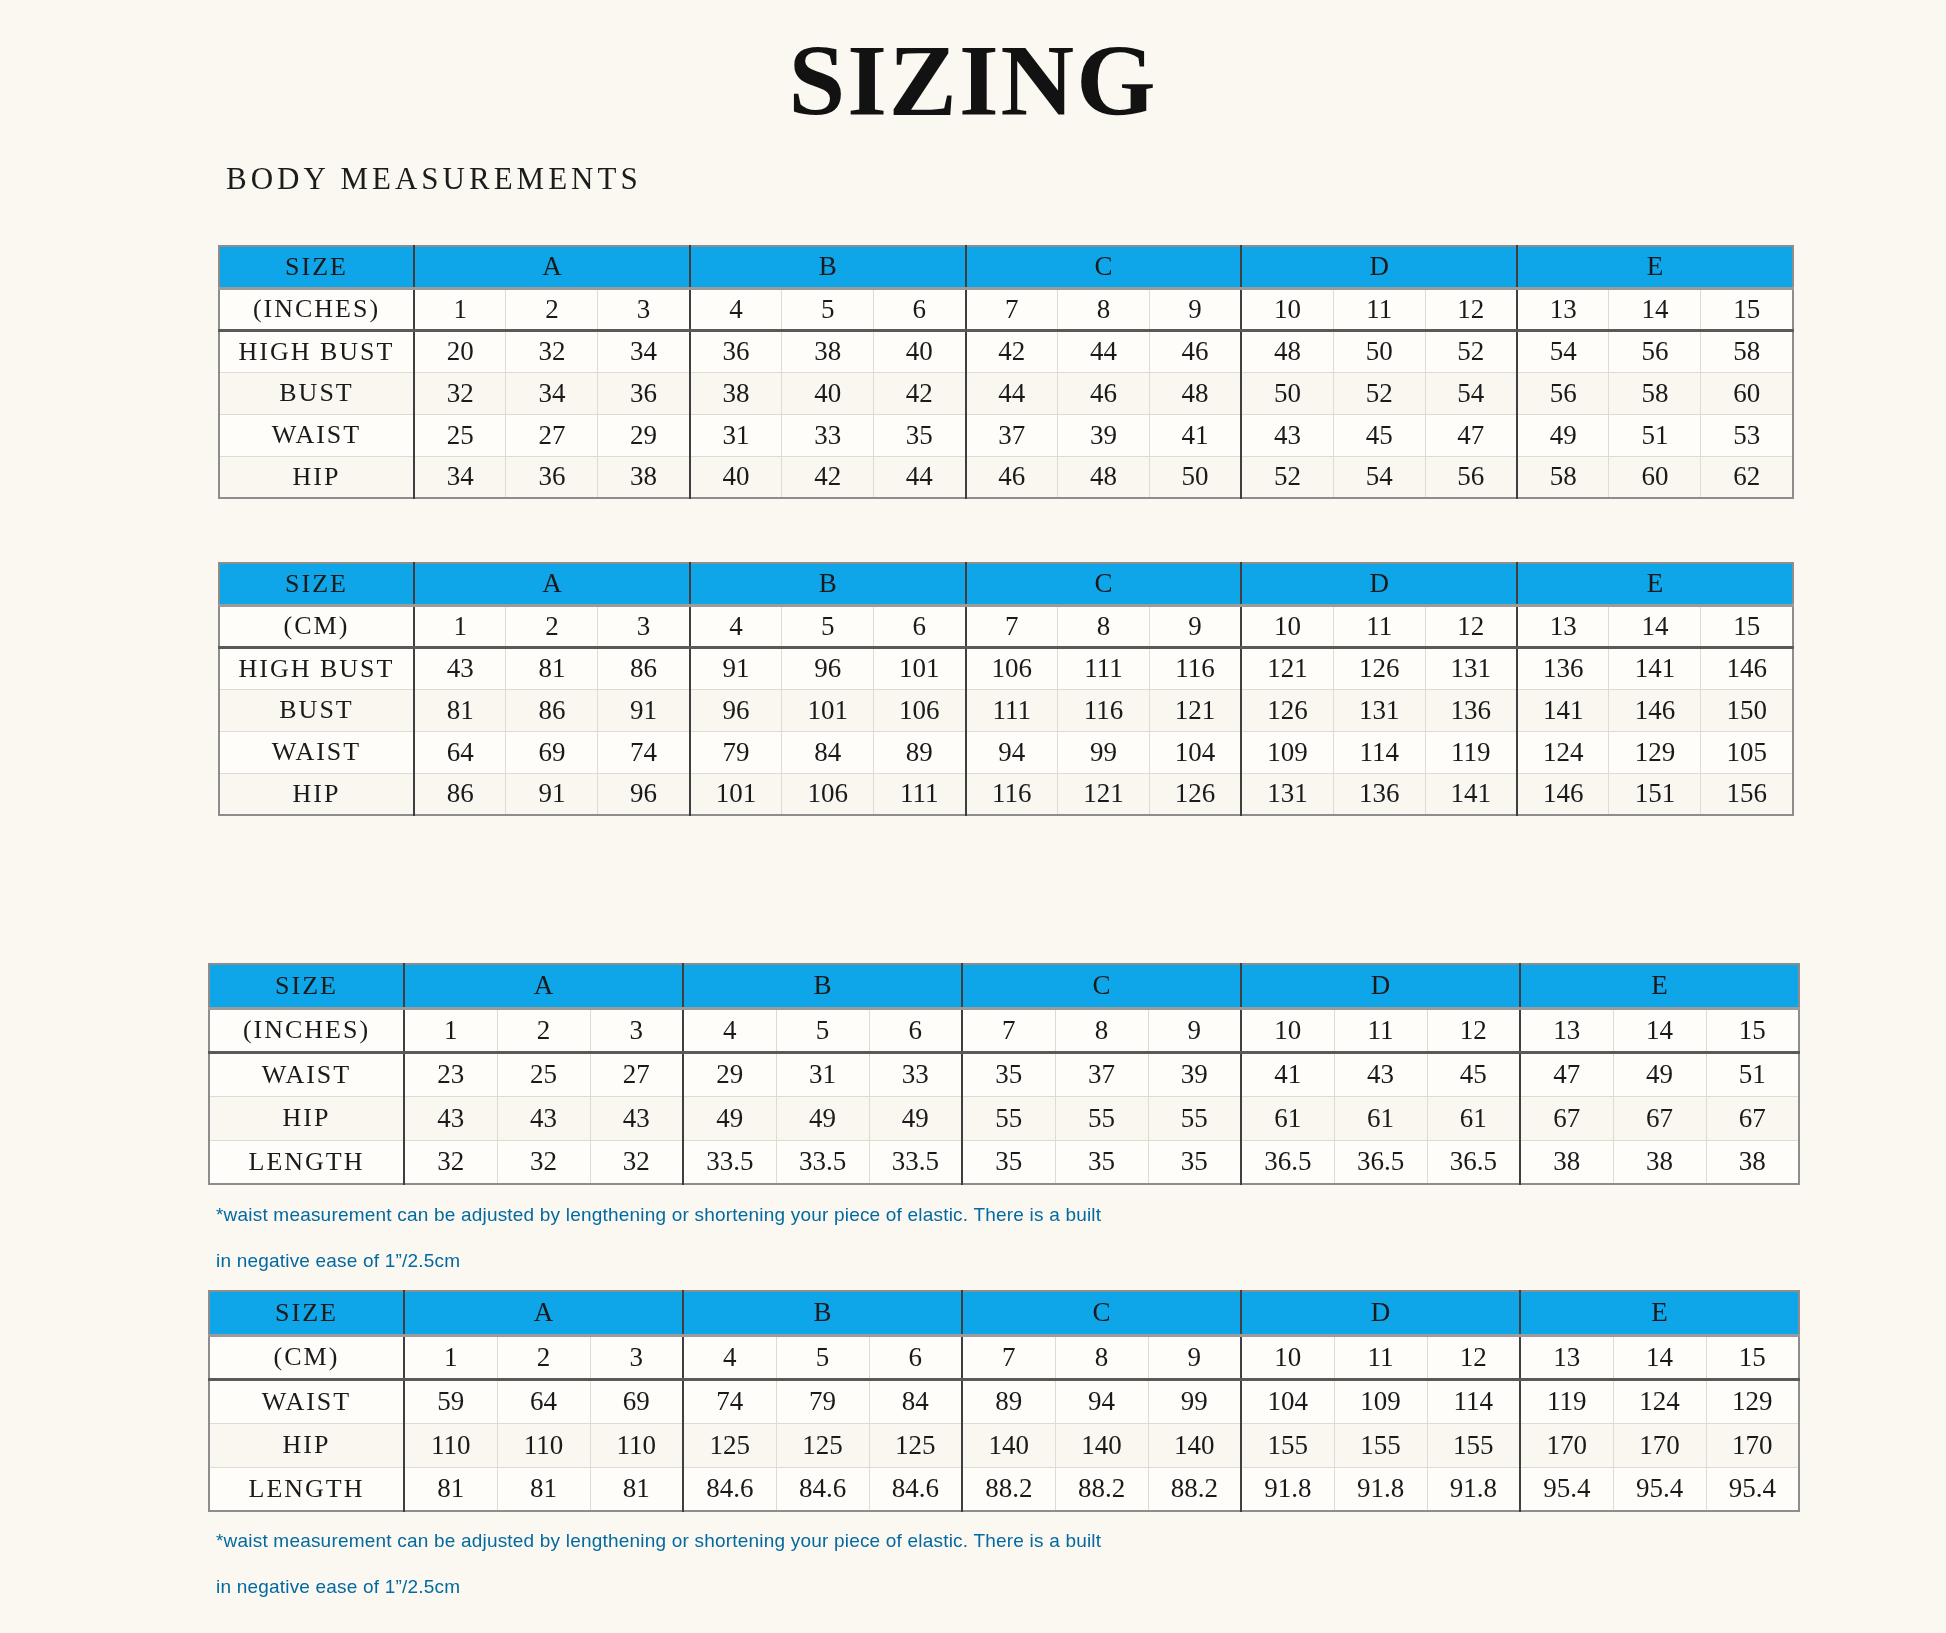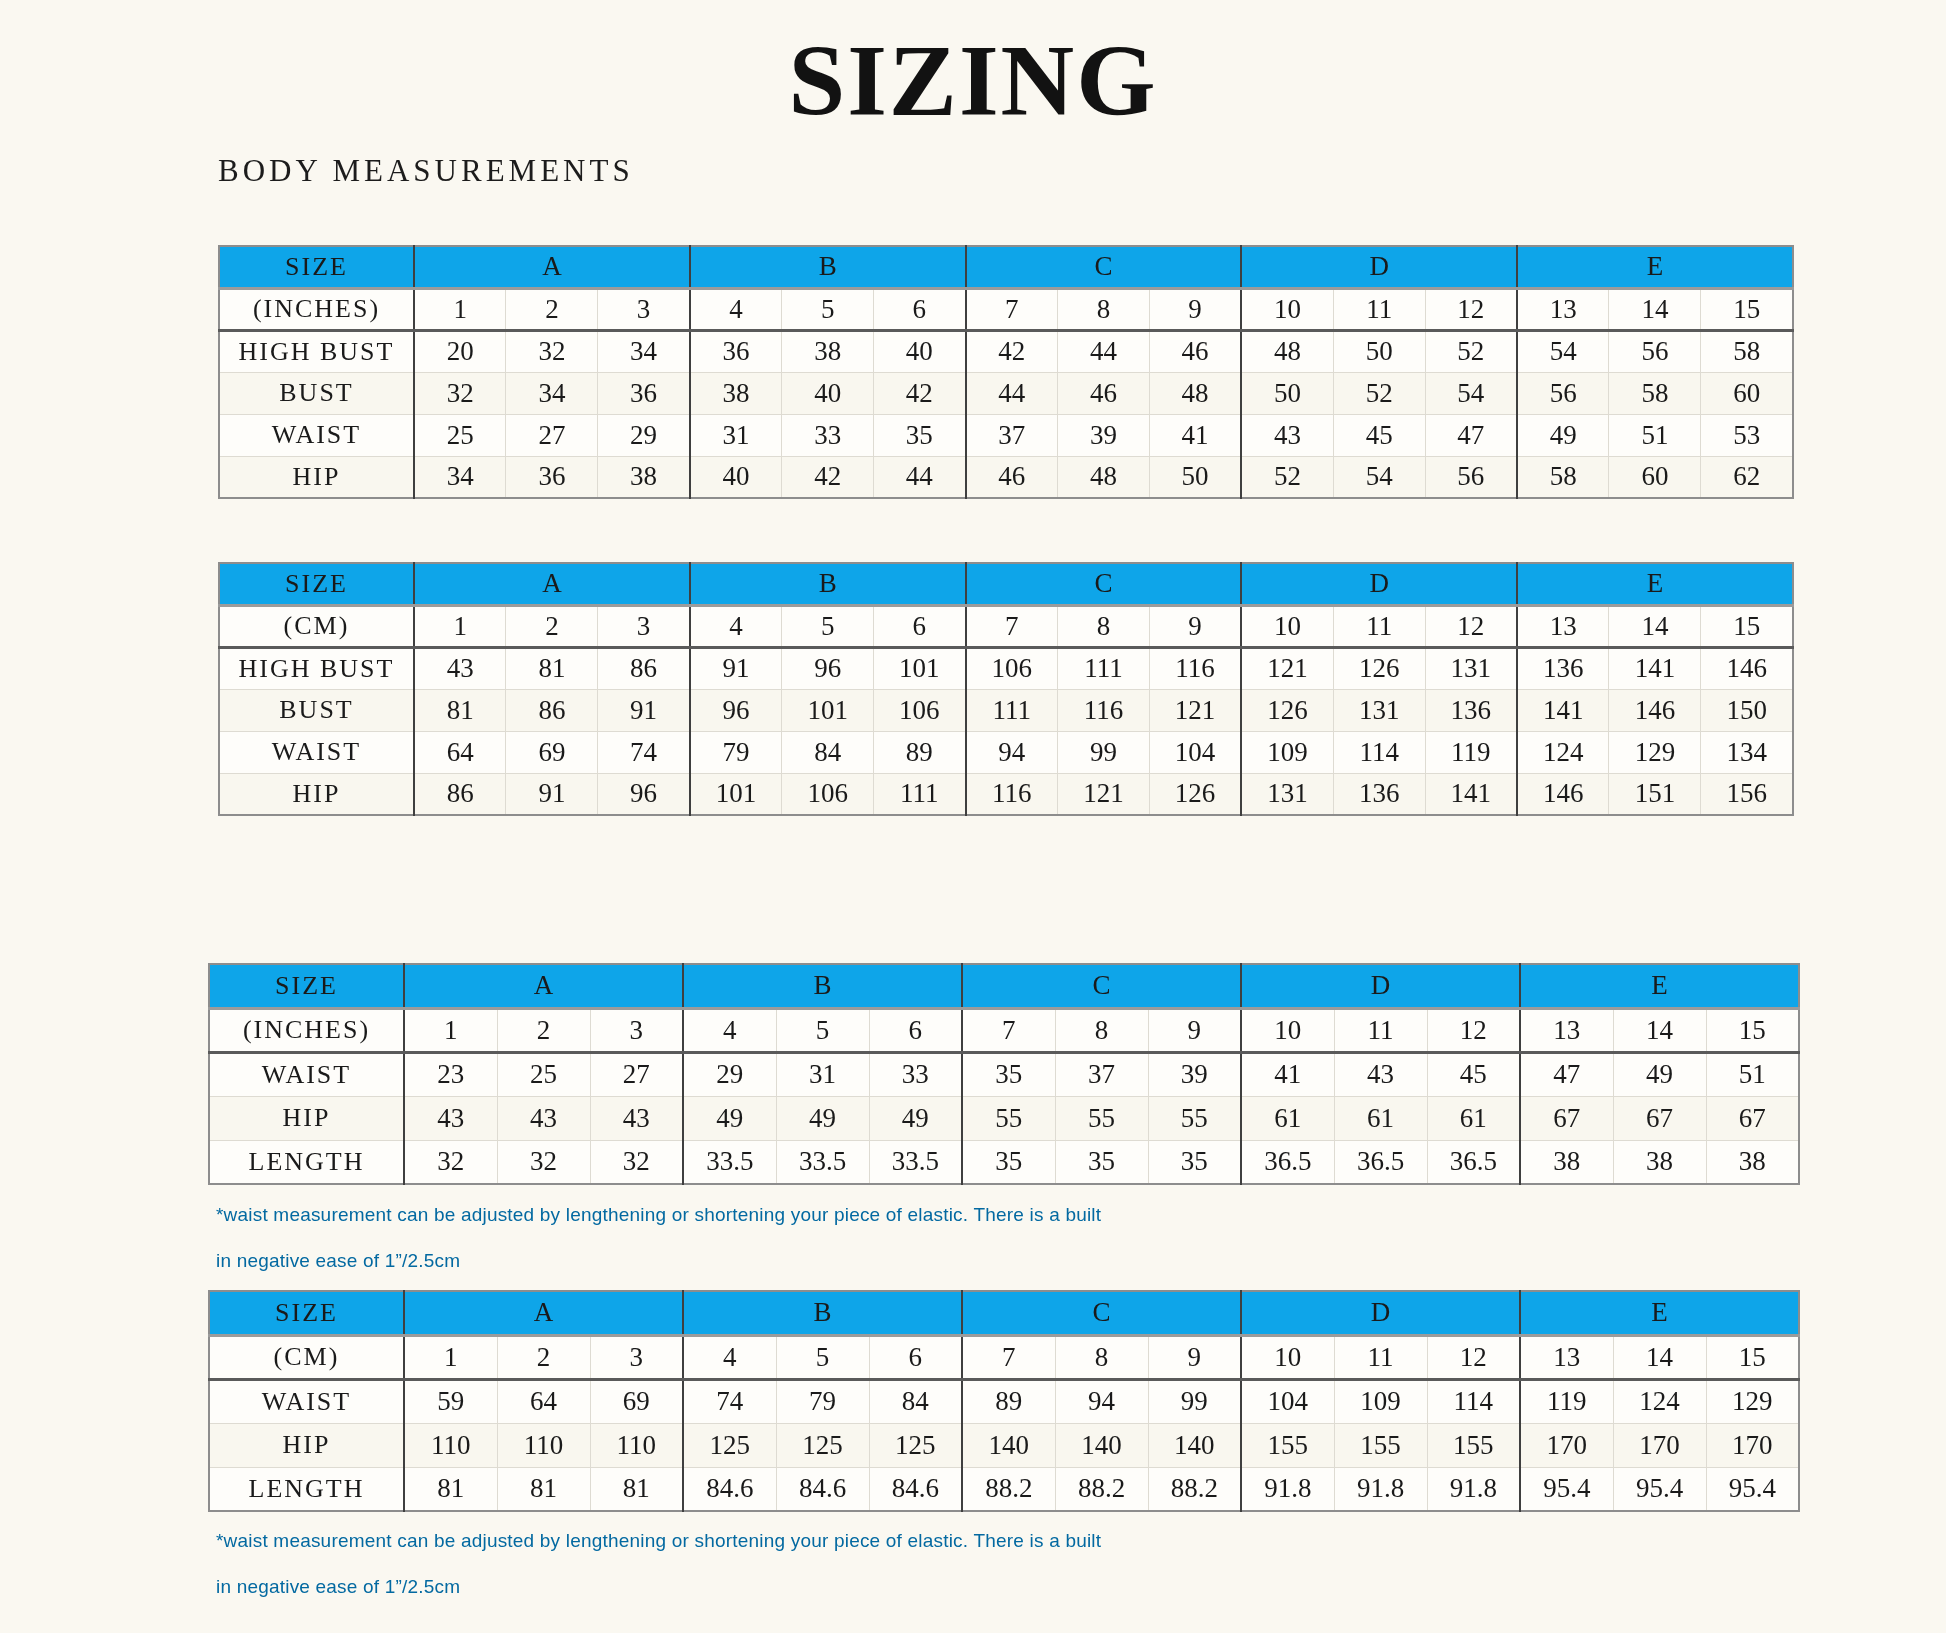--- a/index.html
+++ b/index.html
@@ -23,21 +23,21 @@
     text-align: center;
     font-size: 102px;
     font-weight: 600;
     letter-spacing: 2px;
     color: #121212;
     font-family: "Liberation Serif", "DejaVu Serif", serif;
   }
 
   .section-title {
     position: absolute;
-    margin: 0;
+    margin: 8px;
     font-size: 31px;
     font-weight: 400;
     letter-spacing: 4px;
     color: #1c1c1c;
     font-family: "Liberation Serif", "DejaVu Serif", serif;
   }
   #body-section-title { top: 153px; left: 218px; }
   #garment-section-title { top: 860px; left: 218px; }
 
   table.size-table {
@@ -316,21 +316,21 @@
           <td class="value-cell">84</td>
           <td class="value-cell">89</td>
           <td class="value-cell group-start">94</td>
           <td class="value-cell">99</td>
           <td class="value-cell">104</td>
           <td class="value-cell group-start">109</td>
           <td class="value-cell">114</td>
           <td class="value-cell">119</td>
           <td class="value-cell group-start">124</td>
           <td class="value-cell">129</td>
-          <td class="value-cell">134</td>
+          <td class="value-cell">105</td>
         </tr>
         <tr class="data-row alt">
           <td class="label-cell">HIP</td>
           <td class="value-cell group-start">86</td>
           <td class="value-cell">91</td>
           <td class="value-cell">96</td>
           <td class="value-cell group-start">101</td>
           <td class="value-cell">106</td>
           <td class="value-cell">111</td>
           <td class="value-cell group-start">116</td>

